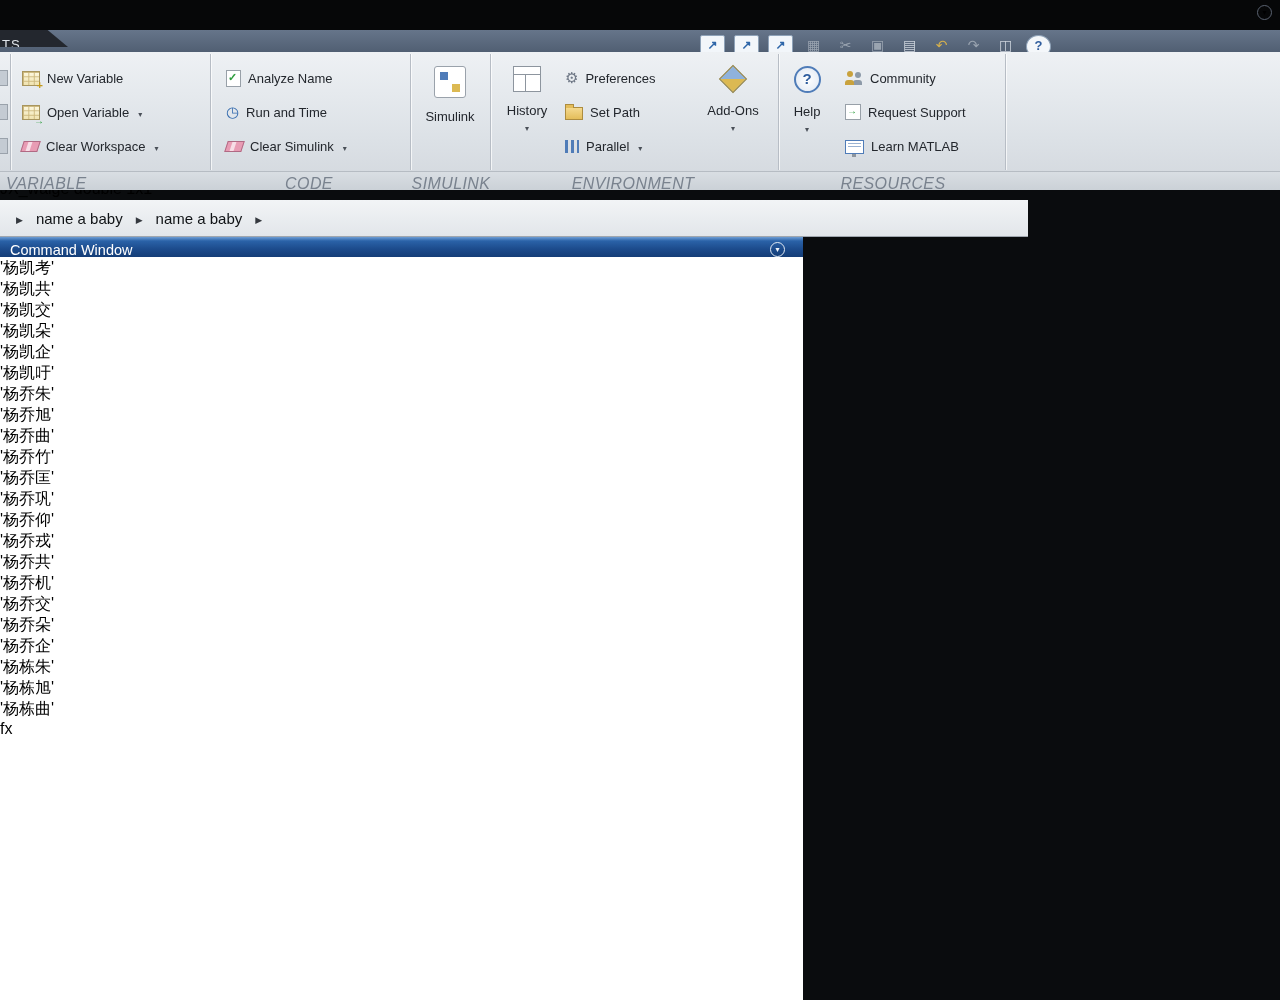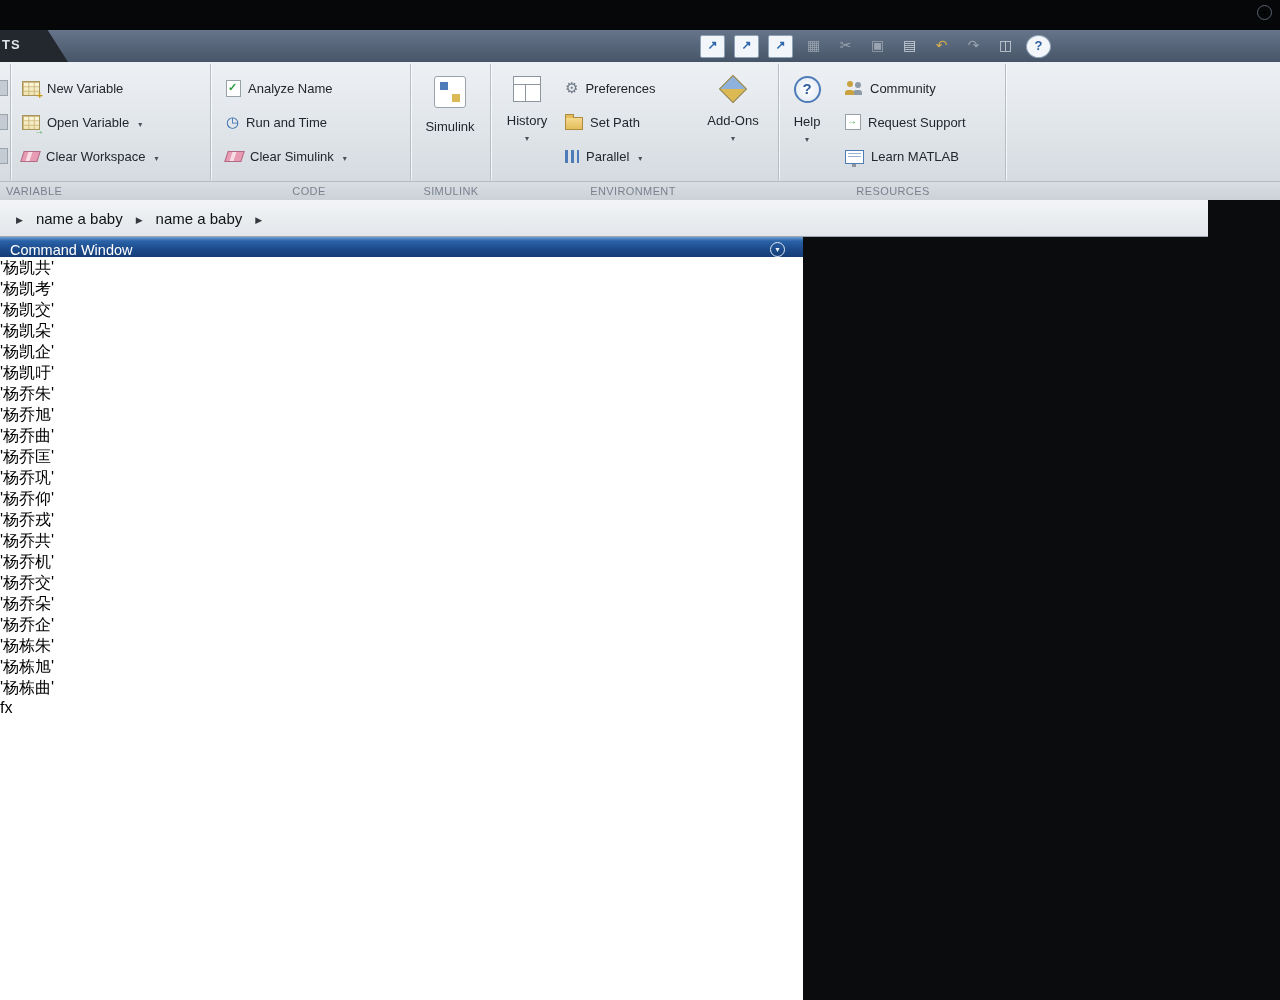--- a/index.html
+++ b/index.html
@@ -2,42 +2,42 @@
 <html><head>
 <meta charset="utf-8">
 <style>
   html,body{margin:0;padding:0;}
   body{width:1280px;height:1000px;position:relative;overflow:hidden;background:#0a0c0e;
        font-family:"Liberation Sans",sans-serif;-webkit-font-smoothing:antialiased;}
   
   .topbar{position:absolute;left:0;top:0;width:1280px;height:30px;background:#060708;}
   .qbar{position:absolute;left:0;top:30px;width:1280px;height:32px;
         background:linear-gradient(#66758a,#475568);}
-  .tab-frag{position:absolute;left:0;top:0;width:66px;height:32px;background:#23272e;
+  .tab-frag{position:absolute;left:0;top:0;width:66px;height:17px;background:#23272e;
             clip-path:polygon(0 0,70% 0,100% 100%,0 100%);color:#dfe4ea;font-size:13px;
-            line-height:30px;padding-left:2px;letter-spacing:1px;font-weight:bold;}
+            line-height:30px;padding-left:2px;letter-spacing:1px;}
   .qicons{position:absolute;left:700px;top:5px;height:22px;display:flex;gap:9px;}
   .qicon{width:23px;height:21px;line-height:21px;text-align:center;font-size:14px;border-radius:2px;}
   .qicon.boxed{background:#f2f6fa;border:1px solid #8ea2b8;color:#2f67a9;font-weight:bold;font-size:12px;line-height:19px;}
   .qicon.dim{color:#9aa4b0;}
   .qicon.plain{color:#ccd3db;}
   .qicon.accent{color:#d6b04c;}
   .qicon.round{background:#f4f7fa;border:1px solid #8ea2b8;color:#2f5d9e;border-radius:50%;font-weight:bold;font-size:13px;line-height:19px;}
   .searchbox{position:absolute;left:1088px;top:34px;width:192px;height:25px;background:#fff;
              border:1px solid #39454f;box-sizing:border-box;}
   .search-text{position:absolute;left:8px;top:0;line-height:23px;font-size:13.5px;color:#8a9099;white-space:nowrap;}
   .mag{position:absolute;right:8px;top:5px;width:8px;height:8px;border:2px solid #76818d;border-radius:50%;}
   .mag::after{content:"";position:absolute;left:7px;top:7px;width:5px;height:2px;background:#76818d;transform:rotate(45deg);}
   
-  .ribbon{position:absolute;left:0;top:62px;width:1280px;height:138px;
+  .ribbon{position:absolute;left:0;top:52px;width:1280px;height:138px;
           background:linear-gradient(#eef1f4,#dde2e7 60%,#d2d7dd);}
   .rdiv{position:absolute;top:2px;bottom:20px;width:1px;background:#b7bdc5;box-shadow:1px 0 0 rgba(255,255,255,.7);}
   .rlabels{position:absolute;left:0;right:0;bottom:0;height:18px;
            background:linear-gradient(#d9dee3,#cbd1d7);border-top:1px solid #b6bcc3;}
-  .rlabel{position:absolute;top:3px;font-size:11px;color:#79828e;letter-spacing:.4px;white-space:nowrap;}
+  .rlabel{position:absolute;top:3px;font-size:16px;color:#79828e;letter-spacing:.4px;white-space:nowrap;font-style:italic;}
   .rlabel.ctr{transform:translateX(-50%);}
   .sbtn{position:absolute;display:flex;align-items:center;gap:7px;font-size:13px;color:#23272d;height:24px;cursor:default;white-space:nowrap;}
   .bbtn{position:absolute;display:flex;flex-direction:column;align-items:center;font-size:13px;color:#23272d;white-space:nowrap;}
   .bicon{margin-bottom:11px;}
   .caret::before{content:"▾";font-size:8px;color:#4a5058;}
   .caret{margin-left:2px;}
   .caret2{margin-top:1px;}
   .caret2::before{content:"▾";font-size:8px;color:#4a5058;}
   .edge-sliver{position:absolute;left:0;width:7px;height:14px;background:#c4cbd3;border:1px solid #9aa2ab;border-left:none;}
   
@@ -69,21 +69,21 @@
   .i-help::before{content:"?";position:absolute;left:0;right:0;top:2px;text-align:center;font-weight:bold;font-size:15px;color:#2f5d9e;}
   .i-community{width:18px;height:14px;position:relative;}
   .i-community::before{content:"";position:absolute;left:2px;top:0;width:6px;height:6px;border-radius:50%;background:#c9a23d;box-shadow:8px 1px 0 0 #8d9aa8;}
   .i-community::after{content:"";position:absolute;left:0;bottom:0;width:9px;height:5px;border-radius:3px 3px 0 0;background:#c9a23d;box-shadow:8px 0 0 0 #8d9aa8;}
   .i-support{width:14px;height:14px;background:#fff;border:1px solid #98a0a8;position:relative;}
   .i-support::after{content:"→";position:absolute;left:1px;top:0;color:#2f9e3f;font-size:10px;font-weight:bold;}
   .i-learn{width:17px;height:12px;background:#fff;border:1px solid #4f7cb8;position:relative;margin-top:2px;}
   .i-learn::before{content:"";position:absolute;left:2px;top:2px;right:2px;height:1px;background:#9ab2d2;box-shadow:0 3px 0 #9ab2d2;}
   .i-learn::after{content:"";position:absolute;left:6px;bottom:-4px;width:4px;height:3px;background:#8d959e;}
   
-  .breadcrumb{position:absolute;left:0;top:200px;width:1208px;height:37px;
+  .breadcrumb{position:absolute;left:0;top:200px;width:1028px;height:37px;
               background:linear-gradient(#f2f4f6,#e2e6ea);border-bottom:1px solid #9fa6ae;
               display:flex;align-items:center;padding-left:16px;box-sizing:border-box;gap:13px;}
   .chev::before{content:"▶";font-size:9px;color:#34383e;}
   .crumb{font-size:15px;color:#101316;}
   
   .cmdwin{position:absolute;left:0;top:237px;width:803px;bottom:0;background:#fff;}
   .cw-title{position:absolute;top:0;left:0;right:0;height:20px;color:#fff;font-size:14.5px;line-height:26px;padding-left:10px;box-sizing:border-box;
             background:linear-gradient(#6d9dd4 0%,#2a62a8 20%,#1c4b8c 60%,#143d77 100%);}
   .panel-menu{position:absolute;top:5px;width:15px;height:15px;border-radius:50%;text-align:center;box-sizing:border-box;}
   .panel-menu::before{content:"▾";font-size:8px;line-height:13px;display:block;}
@@ -301,39 +301,40 @@
 <div class="cmdwin">
   <div class="cw-title">
     <span>Command Window</span>
     <span class="panel-menu light"></span>
   </div>
   <div class="cw-body">
     <div class="cw-lines">
 
         <div class="cw-line">'杨凯戎'</div>
 
+        <div class="cw-line">'杨凯考'</div>
+
         <div class="cw-line">'杨凯共'</div>
 
-        <div class="cw-line">'杨凯考'</div>
-
 
         <div class="cw-line">'杨凯交'</div>
 
         <div class="cw-line">'杨凯朵'</div>
 
         <div class="cw-line">'杨凯企'</div>
 
         <div class="cw-line">'杨凯吁'</div>
 
         <div class="cw-line">'杨乔朱'</div>
 
         <div class="cw-line">'杨乔旭'</div>
 
         <div class="cw-line">'杨乔曲'</div>
 
+        <div class="cw-line">'杨乔竹'</div>
 
         <div class="cw-line">'杨乔匡'</div>
 
         <div class="cw-line">'杨乔巩'</div>
 
         <div class="cw-line">'杨乔仰'</div>
 
         <div class="cw-line">'杨乔戎'</div>
 
 

